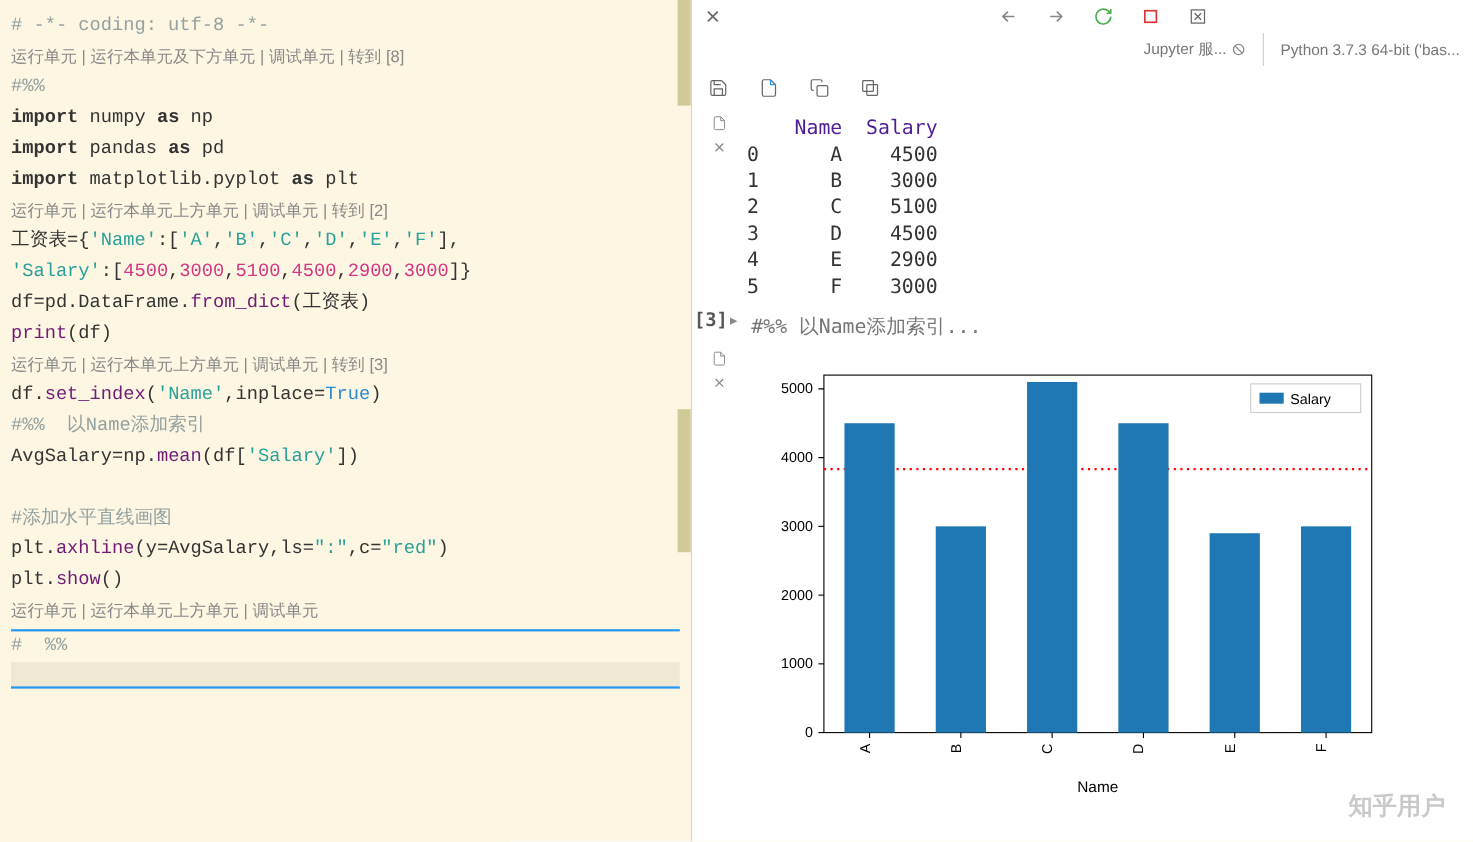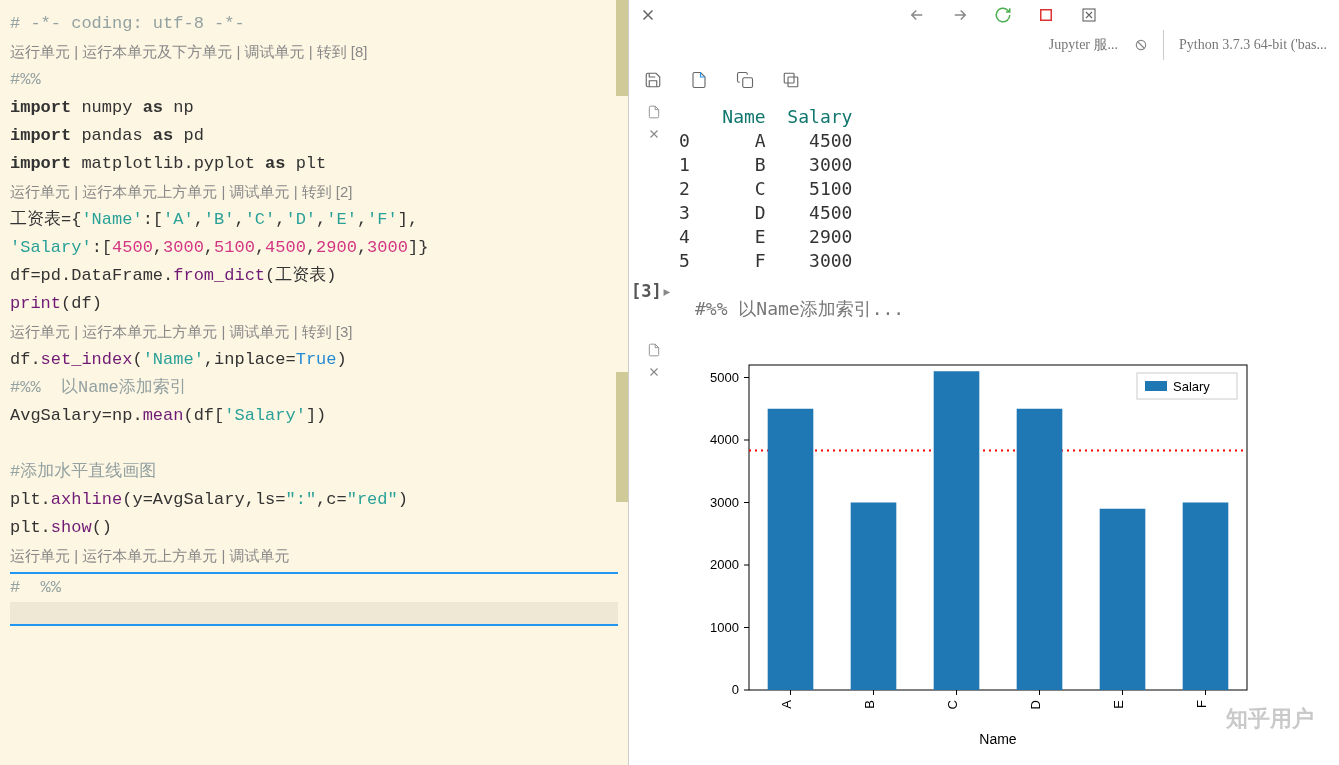--- a/index.html
+++ b/index.html
@@ -81,21 +81,21 @@
   height: 30px;
   display: flex;
   align-items: center;
   justify-content: flex-end;
   gap: 15px;
   padding: 0 12px;
   font-family: Arial, sans-serif;
   font-size: 14px;
   color: #777;
 }
-.status-item { display: flex; align-items: center; gap: 16px; font-family: Liberation Serif, serif; }
+.status-item { display: flex; align-items: center; gap: 4px; }
 .second-toolbar {
   height: 40px;
   display: flex;
   align-items: center;
   padding: 0 15px;
   gap: 28px;
 }
 .second-toolbar svg { width: 18px; height: 18px; }
 .output-area {
   flex: 1;
@@ -119,36 +119,36 @@
 .gutter-icons svg { width: 14px; height: 14px; }
 .output-content {
   flex: 1;
   font-family: Consolas, monospace;
 }
 .df-output {
   white-space: pre;
   font-size: 18px;
   line-height: 24px;
 }
-.df-header { color: #0f766e; }
+.df-header { color: #4c1d95; }
 .cell-label {
   color: #888;
   font-size: 18px;
   margin: 12px 0;
 }
 .cell-label .hash { color: #777; }
 .chart-container {
   background: #fff;
   padding: 12px 20px 8px 8px;
   display: inline-block;
 }
 .chart-svg { display: block; }
 .watermark {
   position: absolute;
-  bottom: 31px;
+  bottom: 17px;
   right: 25px;
   font-family: "Microsoft YaHei", sans-serif;
   font-size: 22px;
   color: rgba(100,100,100,0.35);
   font-weight: bold;
 }
 .exec-label {
   color: #555;
   font-weight: bold;
 }
@@ -261,21 +261,21 @@
 <span>1      B    3000</span>
 <span>2      C    5100</span>
 <span>3      D    4500</span>
 <span>4      E    2900</span>
 <span>5      F    3000</span></div>
 
       <div style="display:flex;align-items:flex-start;margin-top:8px">
         <div style="margin-left:-50px;width:50px;text-align:left;padding-left:2px">
           <span class="exec-label">[3]</span><span style="color:#888">▸</span>
         </div>
-        <div class="cell-label" style="margin:16px"><span class="hash">#%%  以Name添加索引...</span></div>
+        <div class="cell-label" style="margin:4px"><span class="hash">#%%  以Name添加索引...</span></div>
       </div>
 
       <div style="display:flex;margin-top:6px">
         <div style="margin-left:-50px;width:50px" class="gutter-icons">
           <svg viewBox="0 0 24 24" fill="none" stroke="#888" stroke-width="1.5">
               <path d="M14 2H6a2 2 0 00-2 2v16a2 2 0 002 2h12a2 2 0 002-2V8z"></path>
               <path d="M14 2v6h6"></path>
             </svg>
           <svg viewBox="0 0 24 24" fill="none" stroke="#888" stroke-width="2">
               <path d="M18 6L6 18M6 6l12 12"></path>

